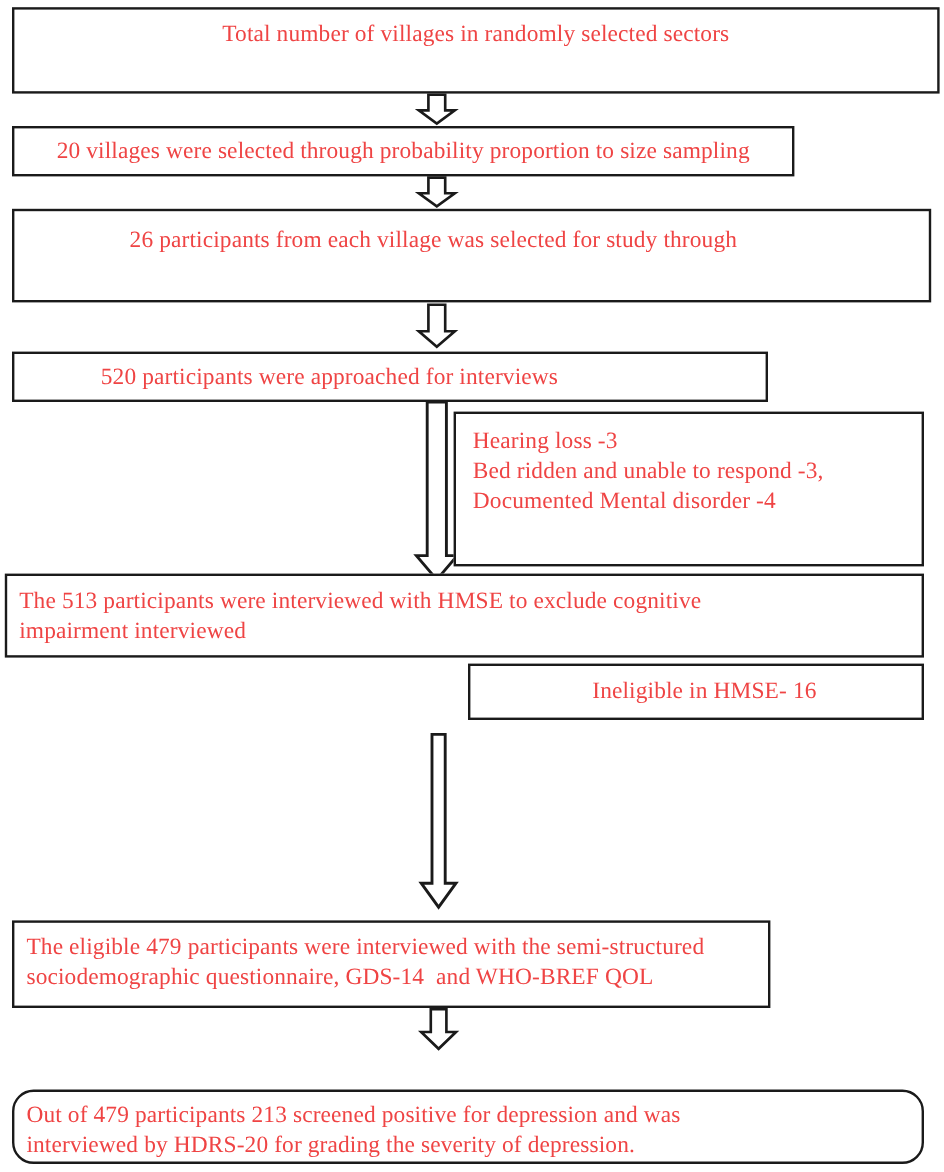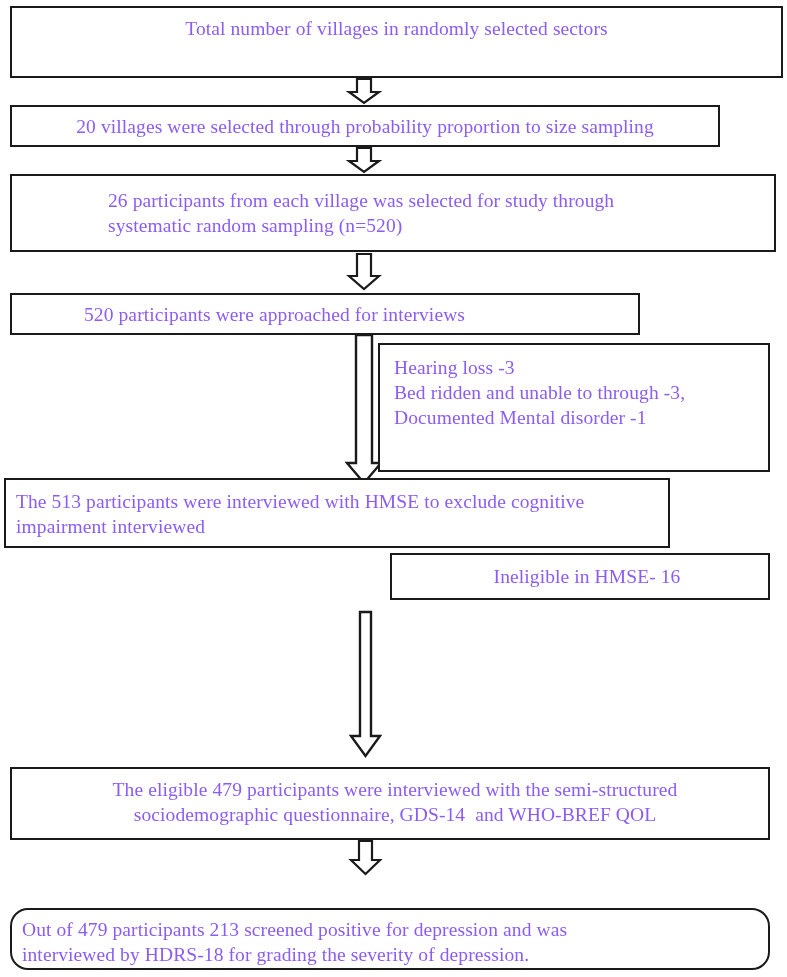--- a/index.html
+++ b/index.html
@@ -7,21 +7,21 @@
     margin: 0;
     padding: 0;
     background: #ffffff;
   }
   #canvas {
     position: relative;
     width: 787px;
     height: 977px;
     background: #ffffff;
     font-family: "Liberation Serif", "DejaVu Serif", serif;
-    color: #8b5cf6;
+    color: #ef4444;
     overflow: hidden;
   }
   .box {
     position: absolute;
     box-sizing: border-box;
     border: 2px solid #1a1a1a;
     background: #ffffff;
     display: flex;
     flex-direction: column;
     justify-content: flex-start;
@@ -56,81 +56,80 @@
   <div class="box center" style="left:10px; top:6px; width:773px; height:72px; padding:8px 10px 0 10px;">
     <div class="txt">Total number of villages in randomly selected sectors</div>
   </div>
 
   <div class="arrow" style="left:346px; top:79px; width:36px; height:25px;">
     <svg width="36" height="25" viewBox="0 0 36 25">
       <polygon points="11,0 25,0 25,13 33,13 18,24 3,13 11,13" fill="#ffffff" stroke="#1a1a1a" stroke-width="2.2" stroke-linejoin="miter"></polygon>
     </svg>
   </div>
 
-  <div class="box center" style="left:10px; top:105px; width:710px; height:42px; justify-content:center; padding:0 10px;">
+  <div class="box center" style="left:10px; top:105px; width:652px; height:42px; justify-content:center; padding:0 10px;">
     <div class="txt">20 villages were selected through probability proportion to size sampling</div>
   </div>
 
   <div class="arrow" style="left:346px; top:148px; width:36px; height:25px;">
     <svg width="36" height="25" viewBox="0 0 36 25">
       <polygon points="11,0 25,0 25,13 33,13 18,24 3,13 11,13" fill="#ffffff" stroke="#1a1a1a" stroke-width="2.2" stroke-linejoin="miter"></polygon>
     </svg>
   </div>
 
   <div class="box left" style="left:10px; top:174px; width:766px; height:78px; padding:12px 0 0 96px;">
     <div class="txt">26 participants from each village was selected for study through</div>
-    <div class="txt">systematic random sampling (n=520)</div>
   </div>
 
   <div class="arrow" style="left:346px; top:254px; width:36px; height:36px;">
     <svg width="36" height="36" viewBox="0 0 36 36">
       <polygon points="11,0 25,0 25,22 33,22 18,35 3,22 11,22" fill="#ffffff" stroke="#1a1a1a" stroke-width="2.2" stroke-linejoin="miter"></polygon>
     </svg>
   </div>
 
   <div class="box left" style="left:10px; top:293px; width:630px; height:42px; justify-content:center; padding:0 0 0 72px;">
     <div class="txt">520 participants were approached for interviews</div>
   </div>
 
   <div class="arrow" style="left:342px; top:335px; width:48px; height:150px;">
     <svg width="48" height="150" viewBox="0 0 48 150">
       <polygon points="14,0 30,0 30,128 39,128 22,148 5,128 14,128" fill="#ffffff" stroke="#1a1a1a" stroke-width="2.4" stroke-linejoin="miter"></polygon>
     </svg>
   </div>
 
   <div class="box left" style="left:378px; top:343px; width:392px; height:129px; padding:10px 0 0 14px;">
     <div class="txt">Hearing loss -3</div>
-    <div class="txt">Bed ridden and unable to through -3,</div>
-    <div class="txt">Documented Mental disorder -1</div>
+    <div class="txt">Bed ridden and unable to respond -3,</div>
+    <div class="txt">Documented Mental disorder -4</div>
   </div>
 
-  <div class="box left" style="left:4px; top:478px; width:666px; height:70px; padding:9px 0 0 10px;">
+  <div class="box left" style="left:4px; top:478px; width:766px; height:70px; padding:9px 0 0 10px;">
     <div class="txt">The 513 participants were interviewed with HMSE to exclude cognitive</div>
     <div class="txt">impairment interviewed</div>
   </div>
 
   <div class="box left" style="left:390px; top:553px; width:380px; height:47px; justify-content:center; padding:0 0 0 14px;align-items:center;">
     <div class="txt">Ineligible in HMSE- 16</div>
   </div>
 
   <div class="arrow" style="left:344px; top:612px; width:44px; height:146px;">
     <svg width="44" height="146" viewBox="0 0 44 146">
       <polygon points="16,0 27,0 27,124 36,124 21.5,144 7,124 16,124" fill="#ffffff" stroke="#1a1a1a" stroke-width="2.4" stroke-linejoin="miter"></polygon>
     </svg>
   </div>
 
-  <div class="box left" style="left:10px; top:767px; width:760px; height:73px; padding:8px 0 0 10px;align-items:center;">
+  <div class="box left" style="left:10px; top:767px; width:632px; height:73px; padding:8px 0 0 10px;">
     <div class="txt">The eligible 479 participants were interviewed with the semi-structured</div>
     <div class="txt">sociodemographic questionnaire, GDS-14  and WHO-BREF QOL</div>
   </div>
 
   <div class="arrow" style="left:348px; top:841px; width:36px; height:34px;">
     <svg width="36" height="34" viewBox="0 0 36 34">
       <polygon points="11,0 24,0 24,19 32,19 17.5,33 3,19 11,19" fill="#ffffff" stroke="#1a1a1a" stroke-width="2.2" stroke-linejoin="miter"></polygon>
     </svg>
   </div>
 
   <div class="box left" style="left:10px; top:908px; width:760px; height:62px; padding:7px 0 0 10px;border-radius:18px;">
     <div class="txt">Out of 479 participants 213 screened positive for depression and was</div>
-    <div class="txt">interviewed by HDRS-18 for grading the severity of depression.</div>
+    <div class="txt">interviewed by HDRS-20 for grading the severity of depression.</div>
   </div>
 
 </div>
 
 </body></html>

